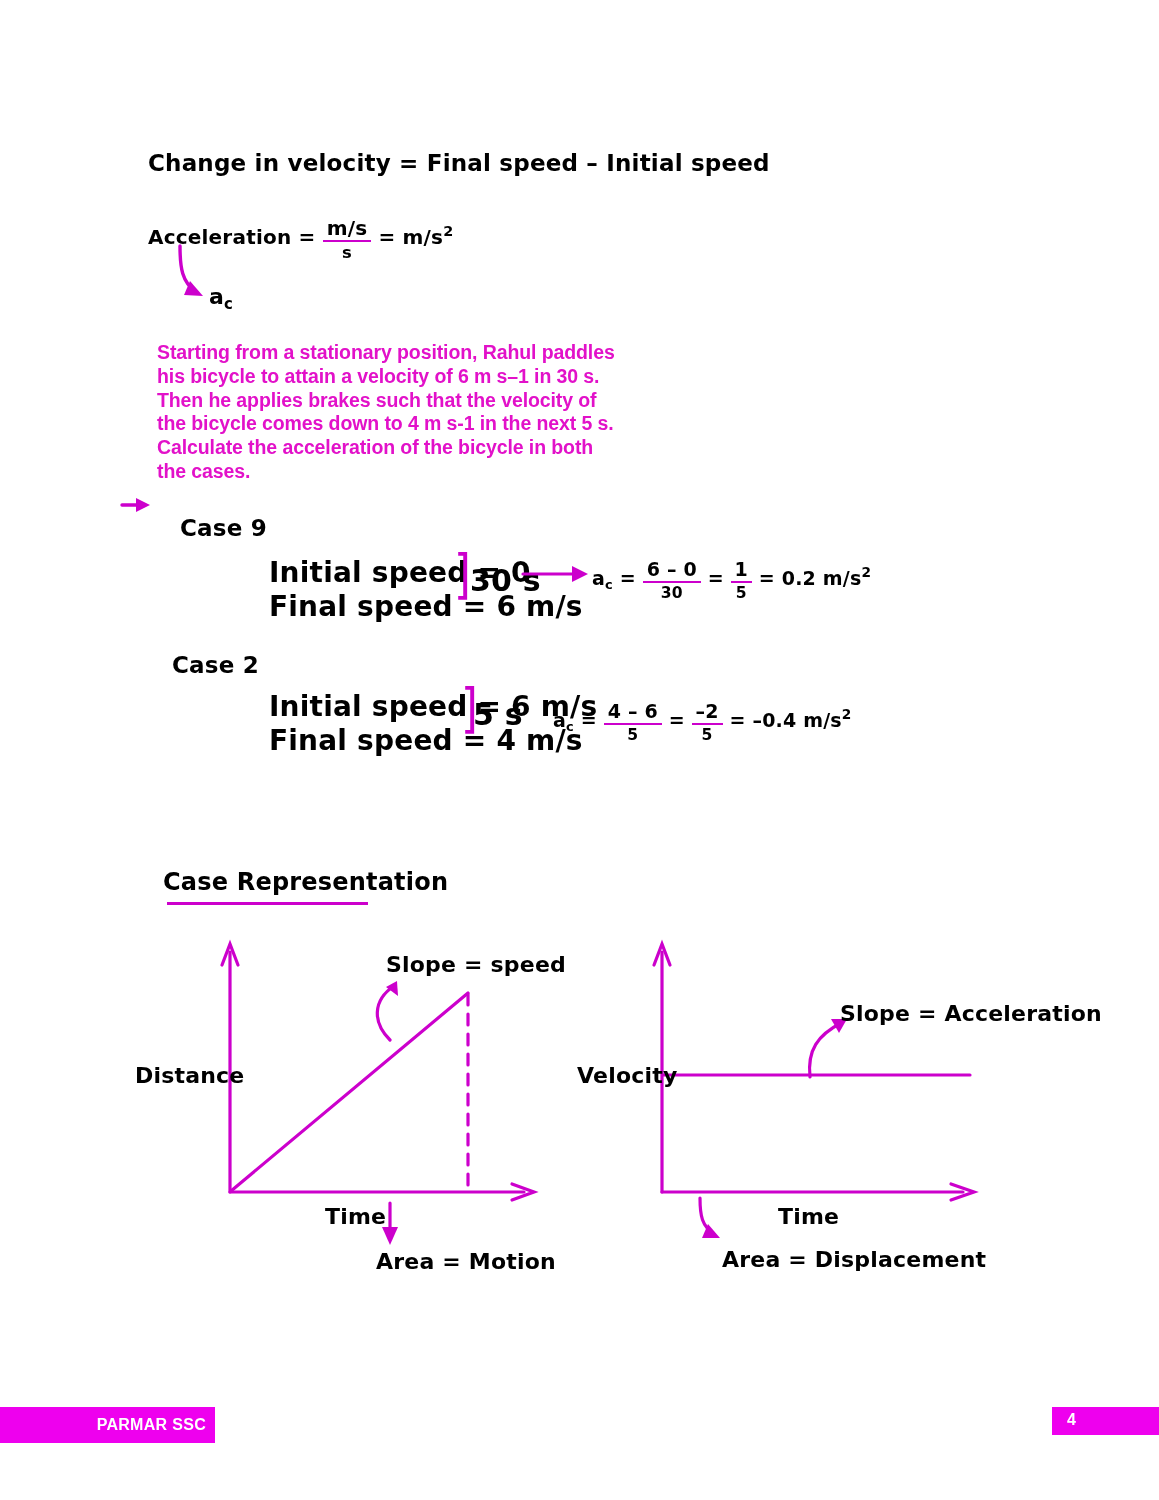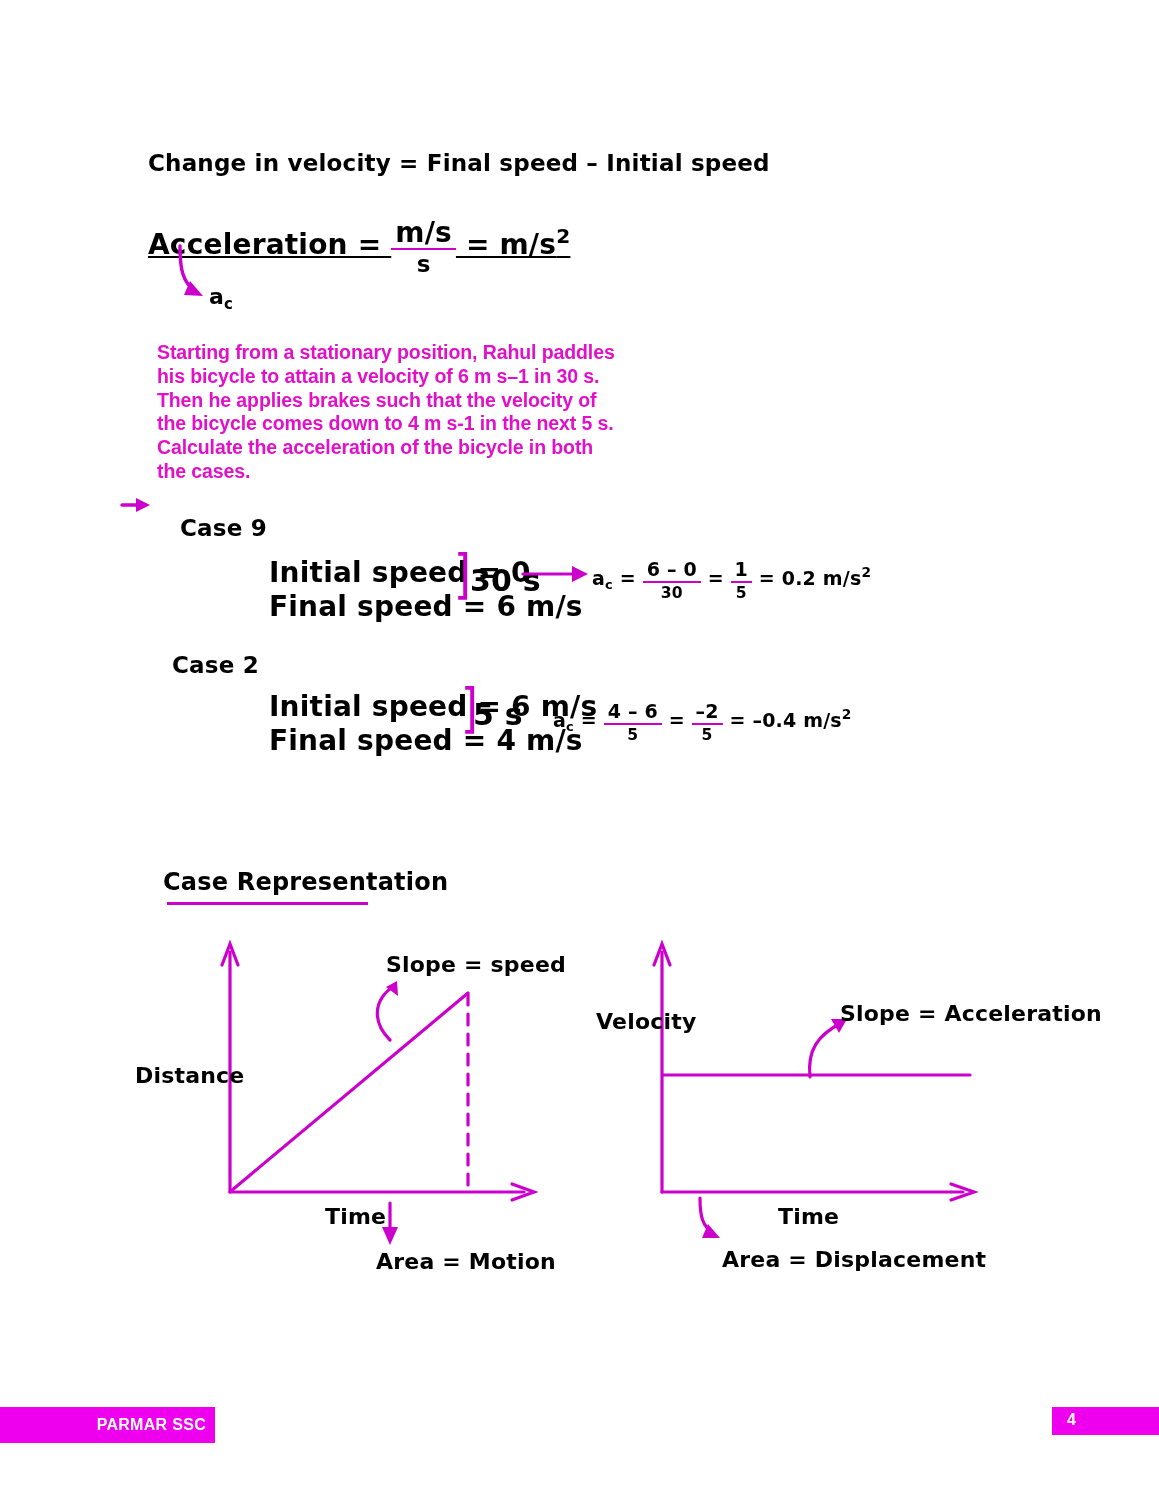--- a/index.html
+++ b/index.html
@@ -23,21 +23,21 @@
   
   .hw {
     position: absolute;
     color: #000000;
     font-family: "DejaVu Sans", sans-serif;
     font-weight: 600;
     white-space: nowrap;
     letter-spacing: 0.2px;
   }
   .hw.line1 { left: 148px; top: 150px; font-size: 23px; }
-  .hw.accel { left: 148px; top: 216px; font-size: 28px; text-decoration: underline; }
+  .hw.accel { left: 148px; top: 216px; font-size: 20px; }
 
   .frac {
     display: inline-block;
     text-align: center;
     vertical-align: middle;
     position: relative;
     top: 2px;
   }
   .frac .num {
     display: block;
@@ -118,21 +118,21 @@
   }
 
   .glabel { font-size: 22px; }
 
   
   .lbl-distance   { left: 135px; top: 1063px; }
   .lbl-time1      { left: 325px; top: 1204px; }
   .lbl-slope1     { left: 386px; top: 952px; }
   .lbl-area1      { left: 376px; top: 1249px; }
   
-  .lbl-velocity   { left: 577px; top: 1009px; margin-left: 19px; }
+  .lbl-velocity   { left: 577px; top: 1063px; }
   .lbl-time2      { left: 778px; top: 1204px; }
   .lbl-slope2     { left: 840px; top: 1001px; }
   .lbl-area2      { left: 722px; top: 1247px; }
 
   
   .footer-bar {
     position: absolute;
     left: 0; top: 1407px;
     width: 215px; height: 36px;
     background: #ee00ee;

